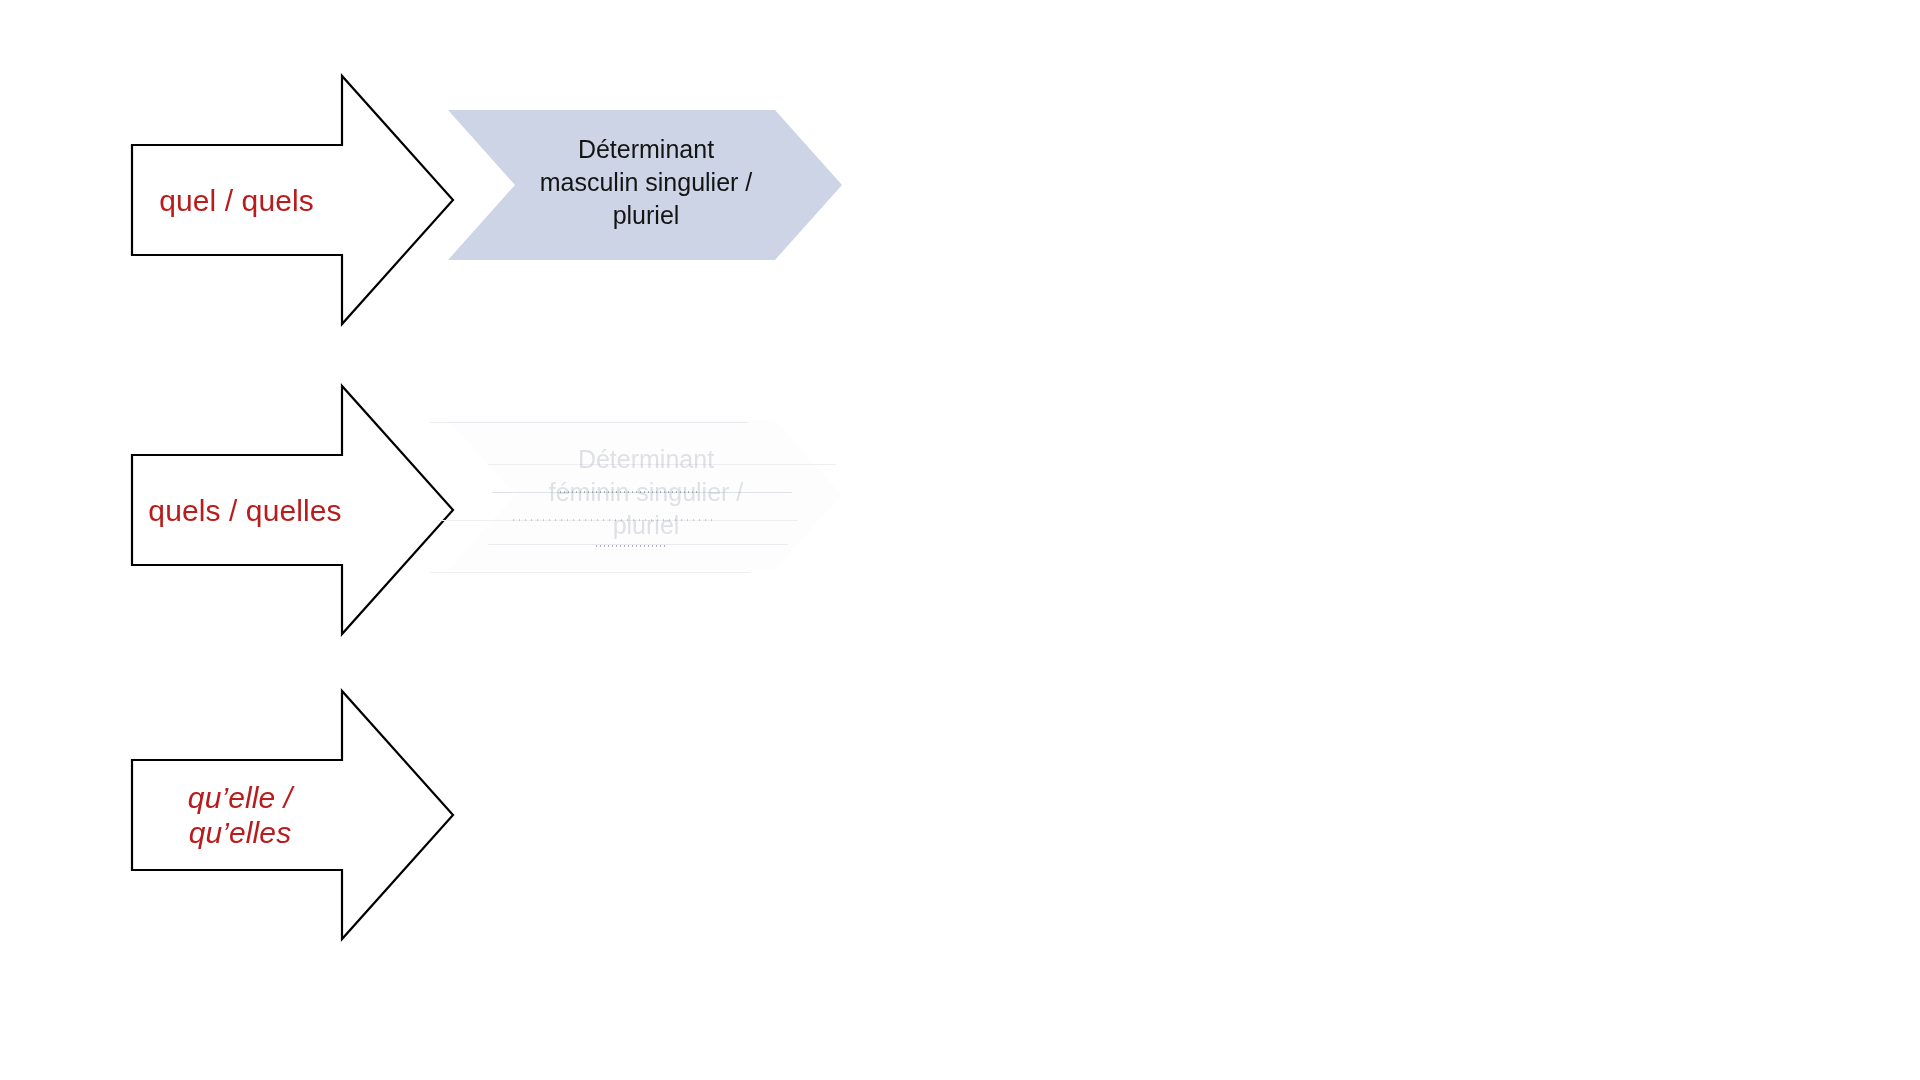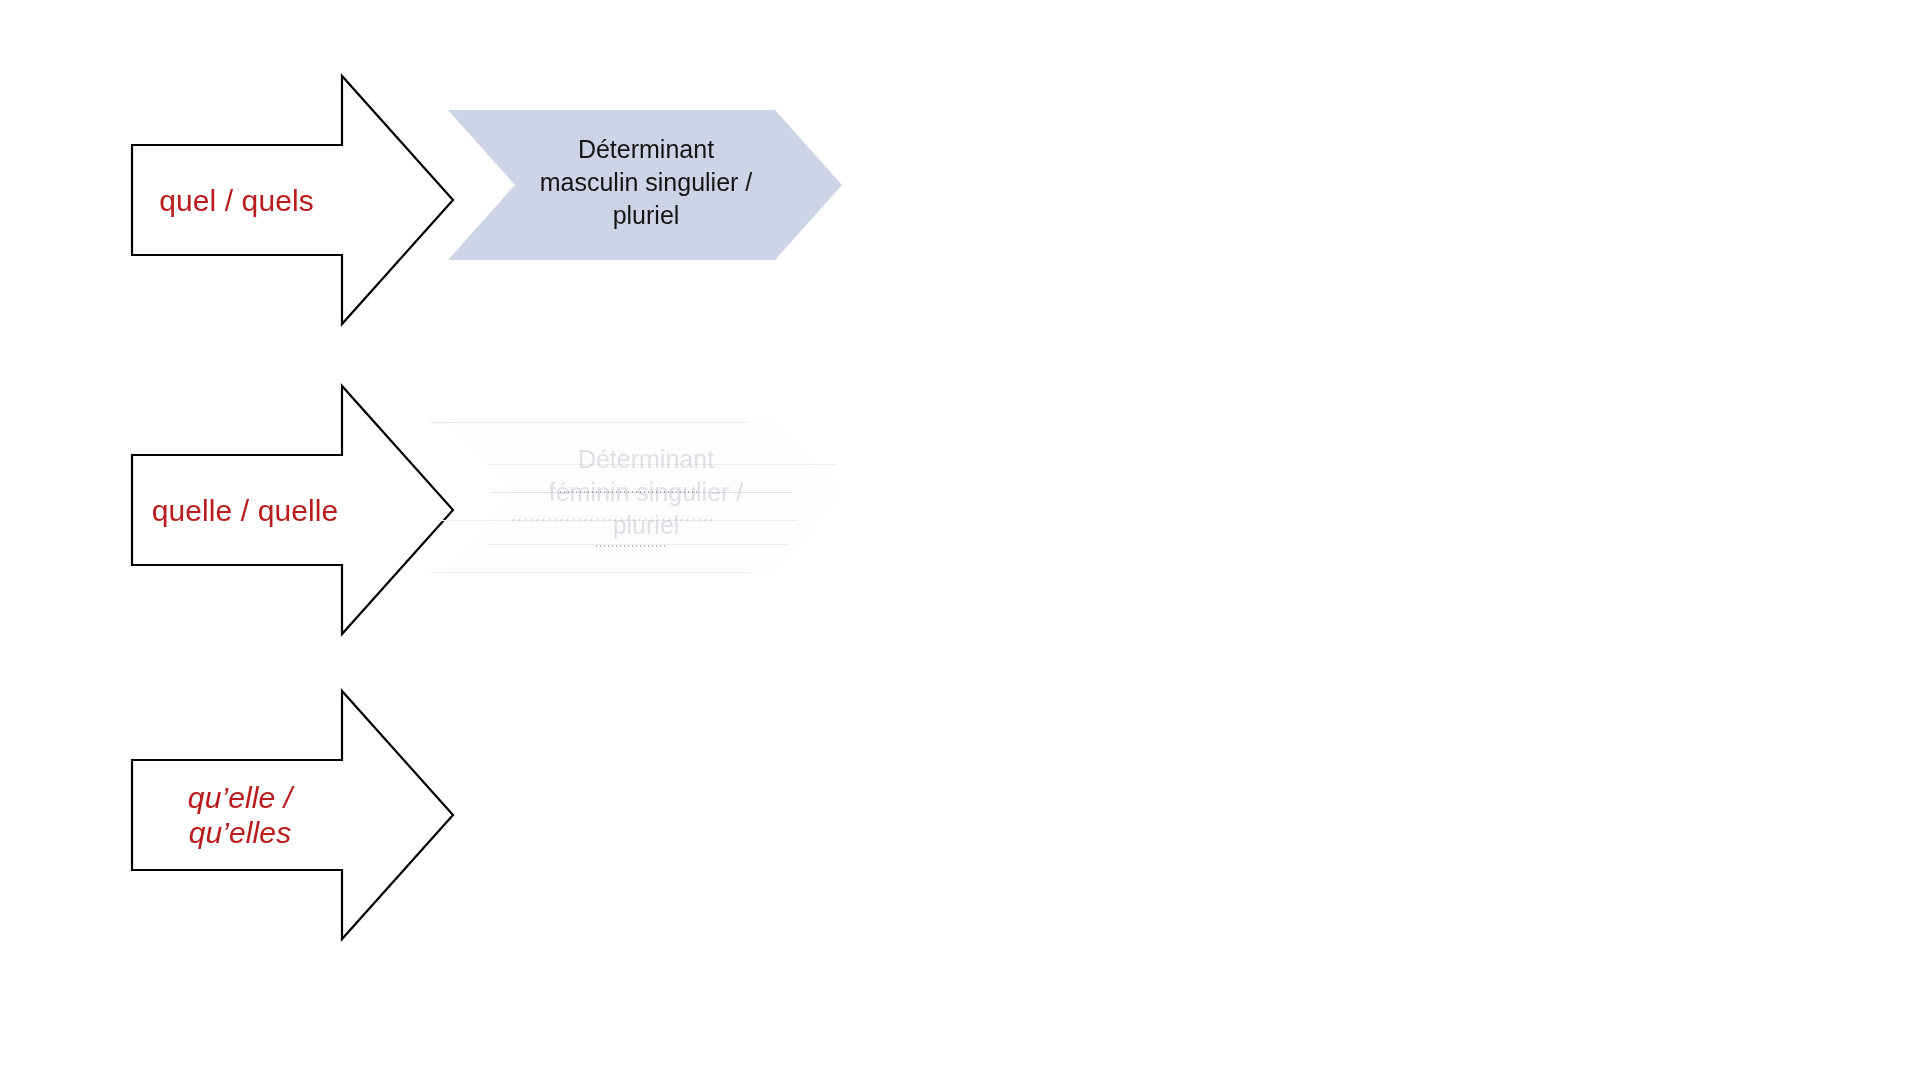--- a/index.html
+++ b/index.html
@@ -142,21 +142,21 @@
 pluriel</div>
     </div>
   </div>
 
   <div class="arrow-row" style="left:0px; top:0px; width:1920px; height:330px;">
 
     <div class="block-arrow" style="left:131px; top:385px; width:324px; height:250px;">
       <svg width="324" height="250" viewBox="0 0 324 250">
         <polygon points="1,70 211,70 211,1 322,125 211,249 211,180 1,180" fill="#ffffff" stroke="#000000" stroke-width="2.2" stroke-linejoin="miter"></polygon>
       </svg>
-      <div class="arrow-label" style="left:8px; top:108px; width:212px;">quelle / quelle</div>
+      <div class="arrow-label" style="left:8px; top:108px; width:212px;">quels / quelles</div>
     </div>
 
     <div class="ghost-wrap" style="left:448px; top:420px; width:400px; height:160px;">
 
       <div class="ghost-chevron" style="width:395px; height:150px; opacity:0.20;">
         <svg width="395" height="150" viewBox="0 0 395 150">
           <polygon points="0,0 327,0 394,75 327,150 0,150 67,75" fill="#f7f8fb" stroke="none"></polygon>
         </svg>
       </div>
 

